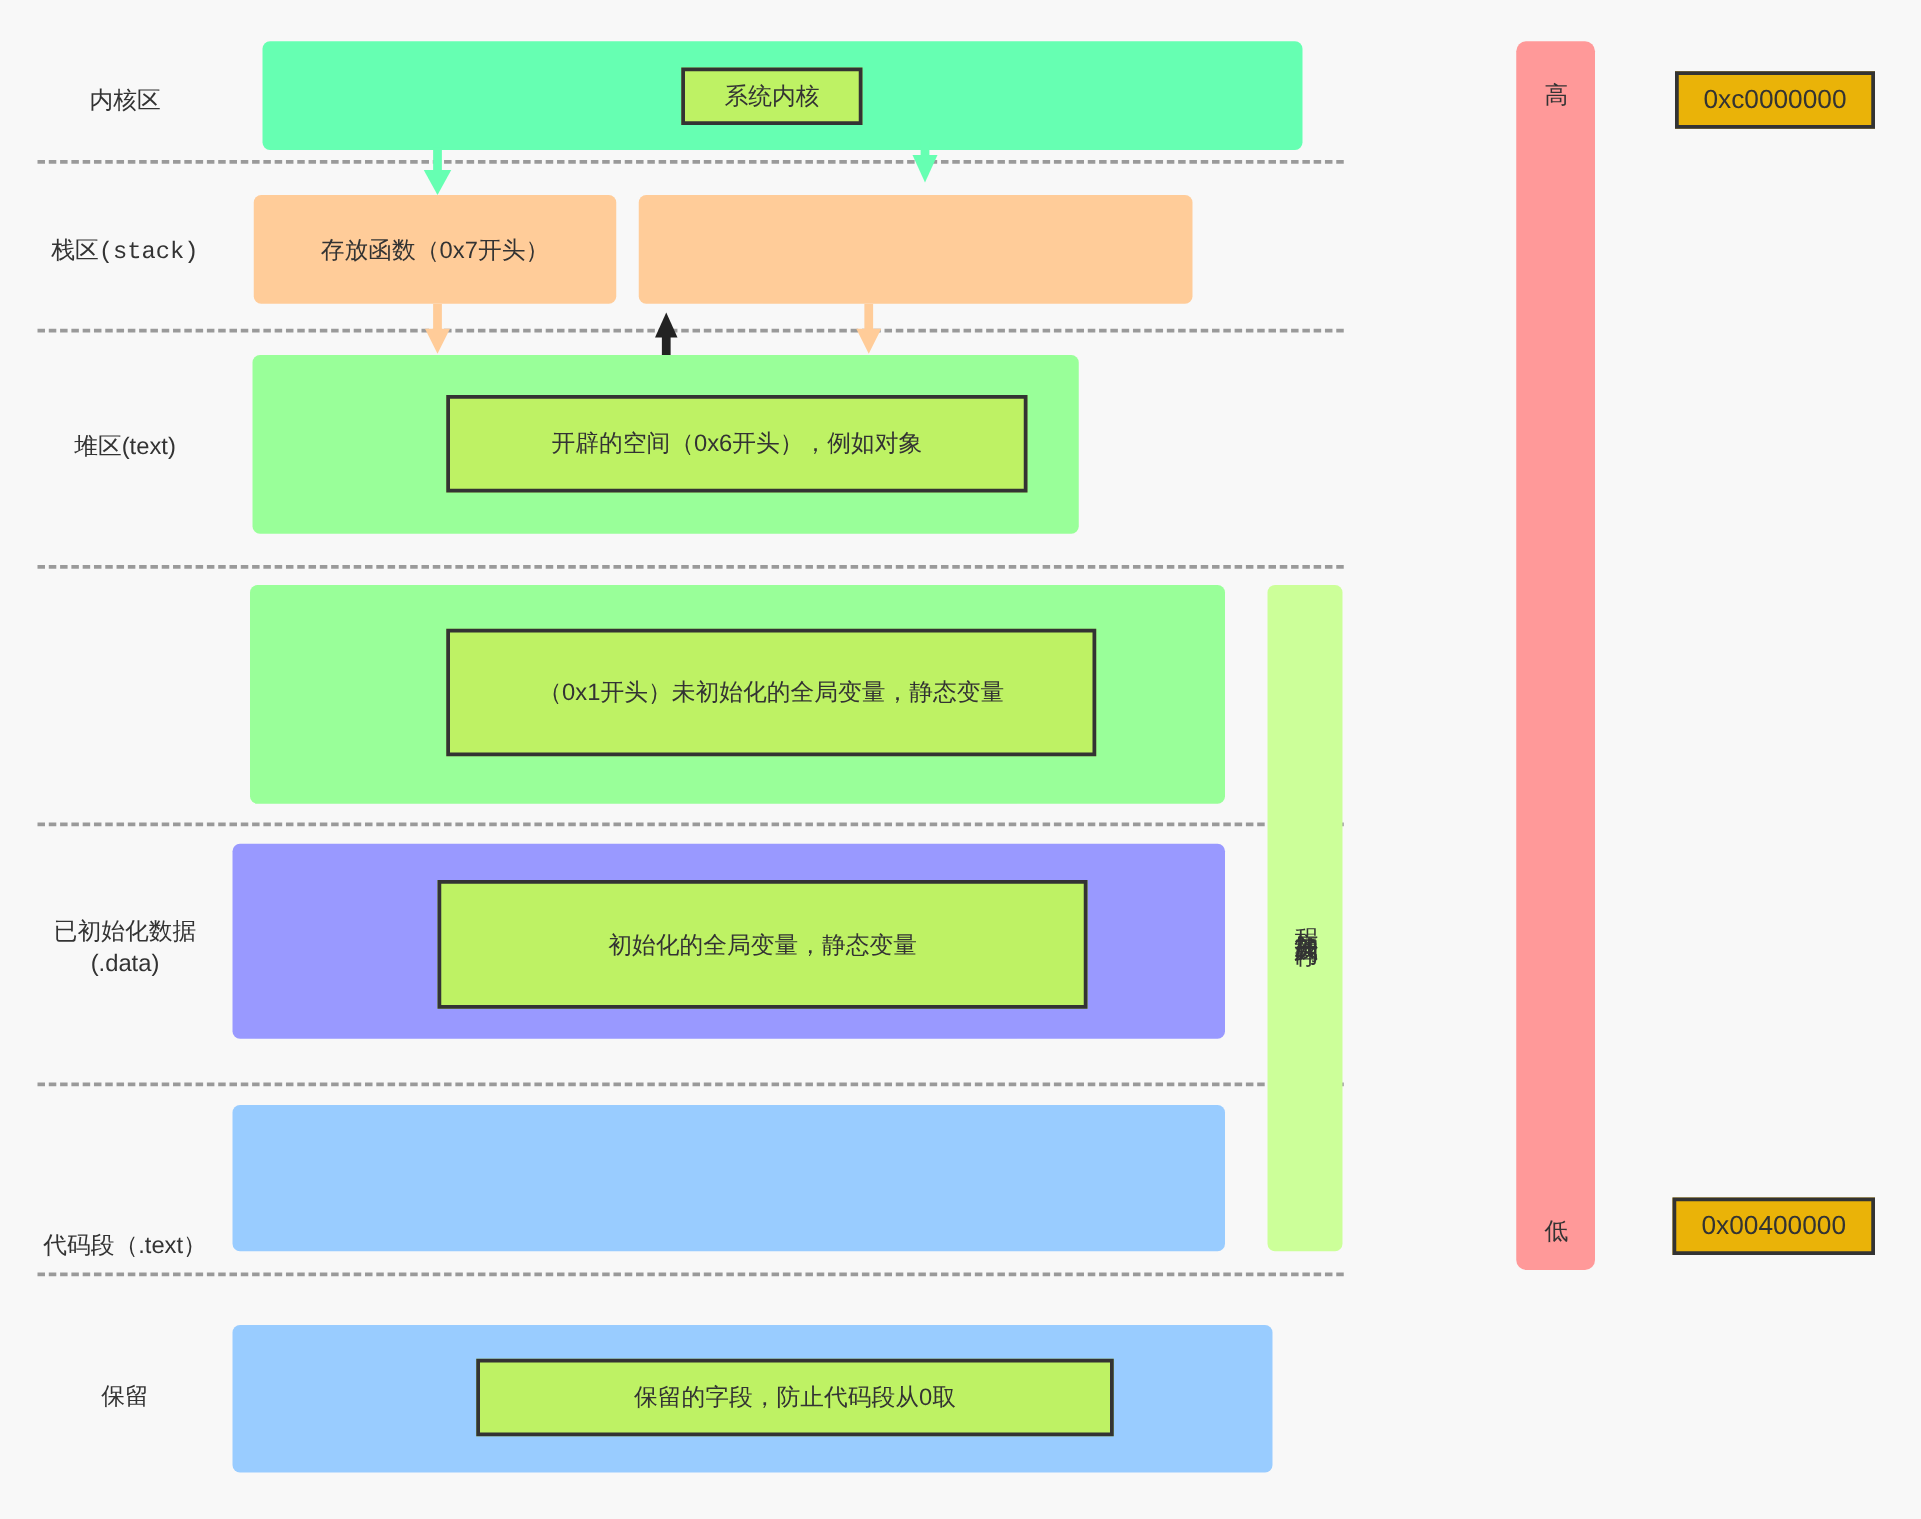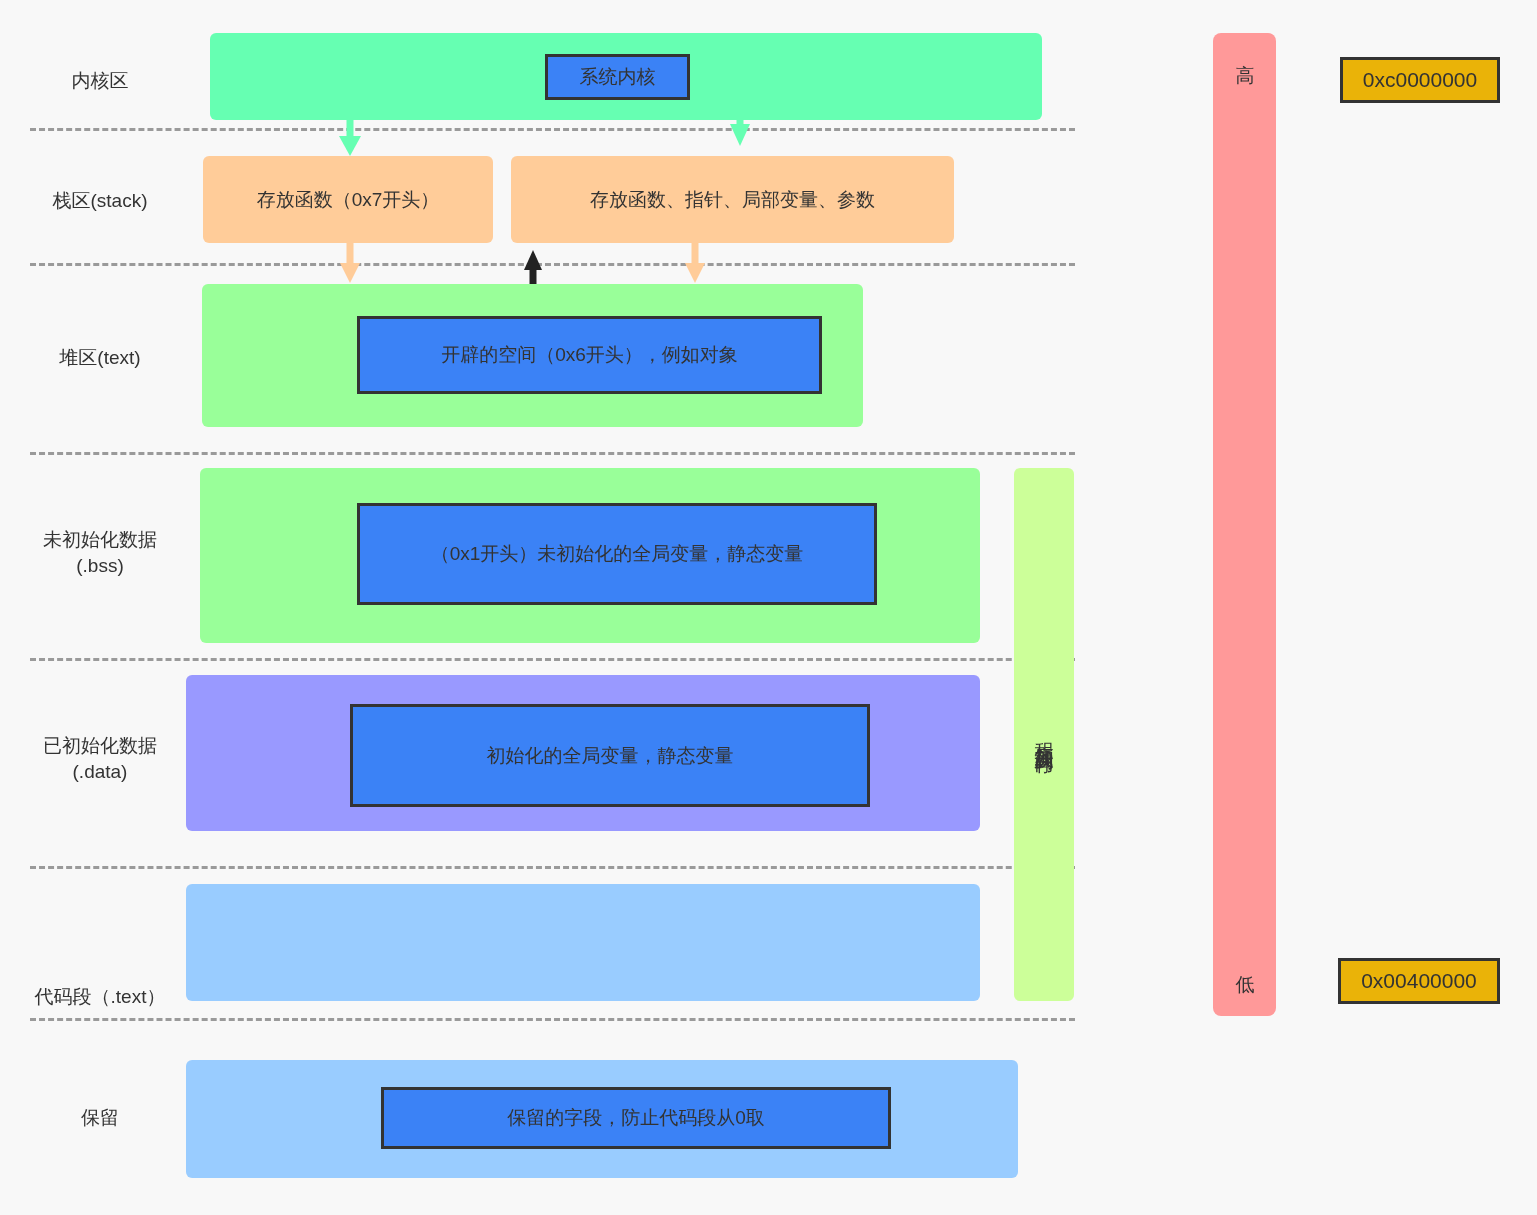--- a/index.html
+++ b/index.html
@@ -48,21 +48,21 @@
   
   .band {
     position: absolute;
     border-radius: 6px;
     box-sizing: border-box;
   }
 
   
   .inner-box {
     position: absolute;
-    background: #3b82f6;
+    background: #bef264;
     border: 3px solid #333333;
     box-sizing: border-box;
     display: flex;
     align-items: center;
     justify-content: center;
     font-size: 19px;
     color: #333333;
     text-align: center;
   }
 
@@ -121,26 +121,24 @@
 
   <div class="divider" style="top:128px;"></div>
   <div class="divider" style="top:263px;"></div>
   <div class="divider" style="top:452px;"></div>
   <div class="divider" style="top:658px;"></div>
   <div class="divider" style="top:866px;"></div>
   <div class="divider" style="top:1018px;"></div>
 
   <div class="row-label" style="top:68px;">内核区</div>
 
-  <div class="row-label" style="top:188px;">栈区(stack)</div>
+  <div class="row-label" style="top:188px;font-family:Liberation Mono, monospace;">栈区(stack)</div>
 
   <div class="row-label" style="top:345px;">堆区(text)</div>
 
-  <div class="row-label" style="top:527px;">未初始化数据
-(.bss)</div>
 
   <div class="row-label" style="top:733px;">已初始化数据
 (.data)</div>
 
   <div class="row-label" style="top:984px;">代码段（.text）</div>
 
   <div class="row-label" style="top:1105px;">保留</div>
 
   <div class="band" style="left:210px; top:33px; width:832px; height:87px; background:#66ffb2;"></div>
   <div class="inner-box" style="left:545px; top:54px; width:145px; height:46px;">系统内核</div>
@@ -154,21 +152,20 @@
     <line x1="20" y1="0" x2="20" y2="12" stroke="#66ffb2" stroke-width="7"></line>
     <polygon points="20,34 10,12 30,12" fill="#66ffb2"></polygon>
   </svg>
 
   <div class="band" style="left:203px; top:156px; width:290px; height:87px; background:#ffcc99;">
   </div>
   <div class="inner-box" style="left:203px; top:156px; width:290px; height:87px; border:none; background:transparent;">存放函数（0x7开头）</div>
 
   <div class="band" style="left:511px; top:156px; width:443px; height:87px; background:#ffcc99;">
   </div>
-  <div class="inner-box" style="left:511px; top:156px; width:443px; height:87px; border:none; background:transparent;">存放函数、指针、局部变量、参数</div>
 
   <svg class="arrow" style="left:330px; top:243px; width:40px; height:42px;" viewBox="0 0 40 42">
     <line x1="20" y1="0" x2="20" y2="24" stroke="#ffcc99" stroke-width="7"></line>
     <polygon points="20,40 10,20 30,20" fill="#ffcc99"></polygon>
   </svg>
 
   <svg class="arrow" style="left:675px; top:243px; width:40px; height:42px;" viewBox="0 0 40 42">
     <line x1="20" y1="0" x2="20" y2="24" stroke="#ffcc99" stroke-width="7"></line>
     <polygon points="20,40 10,20 30,20" fill="#ffcc99"></polygon>
   </svg>

